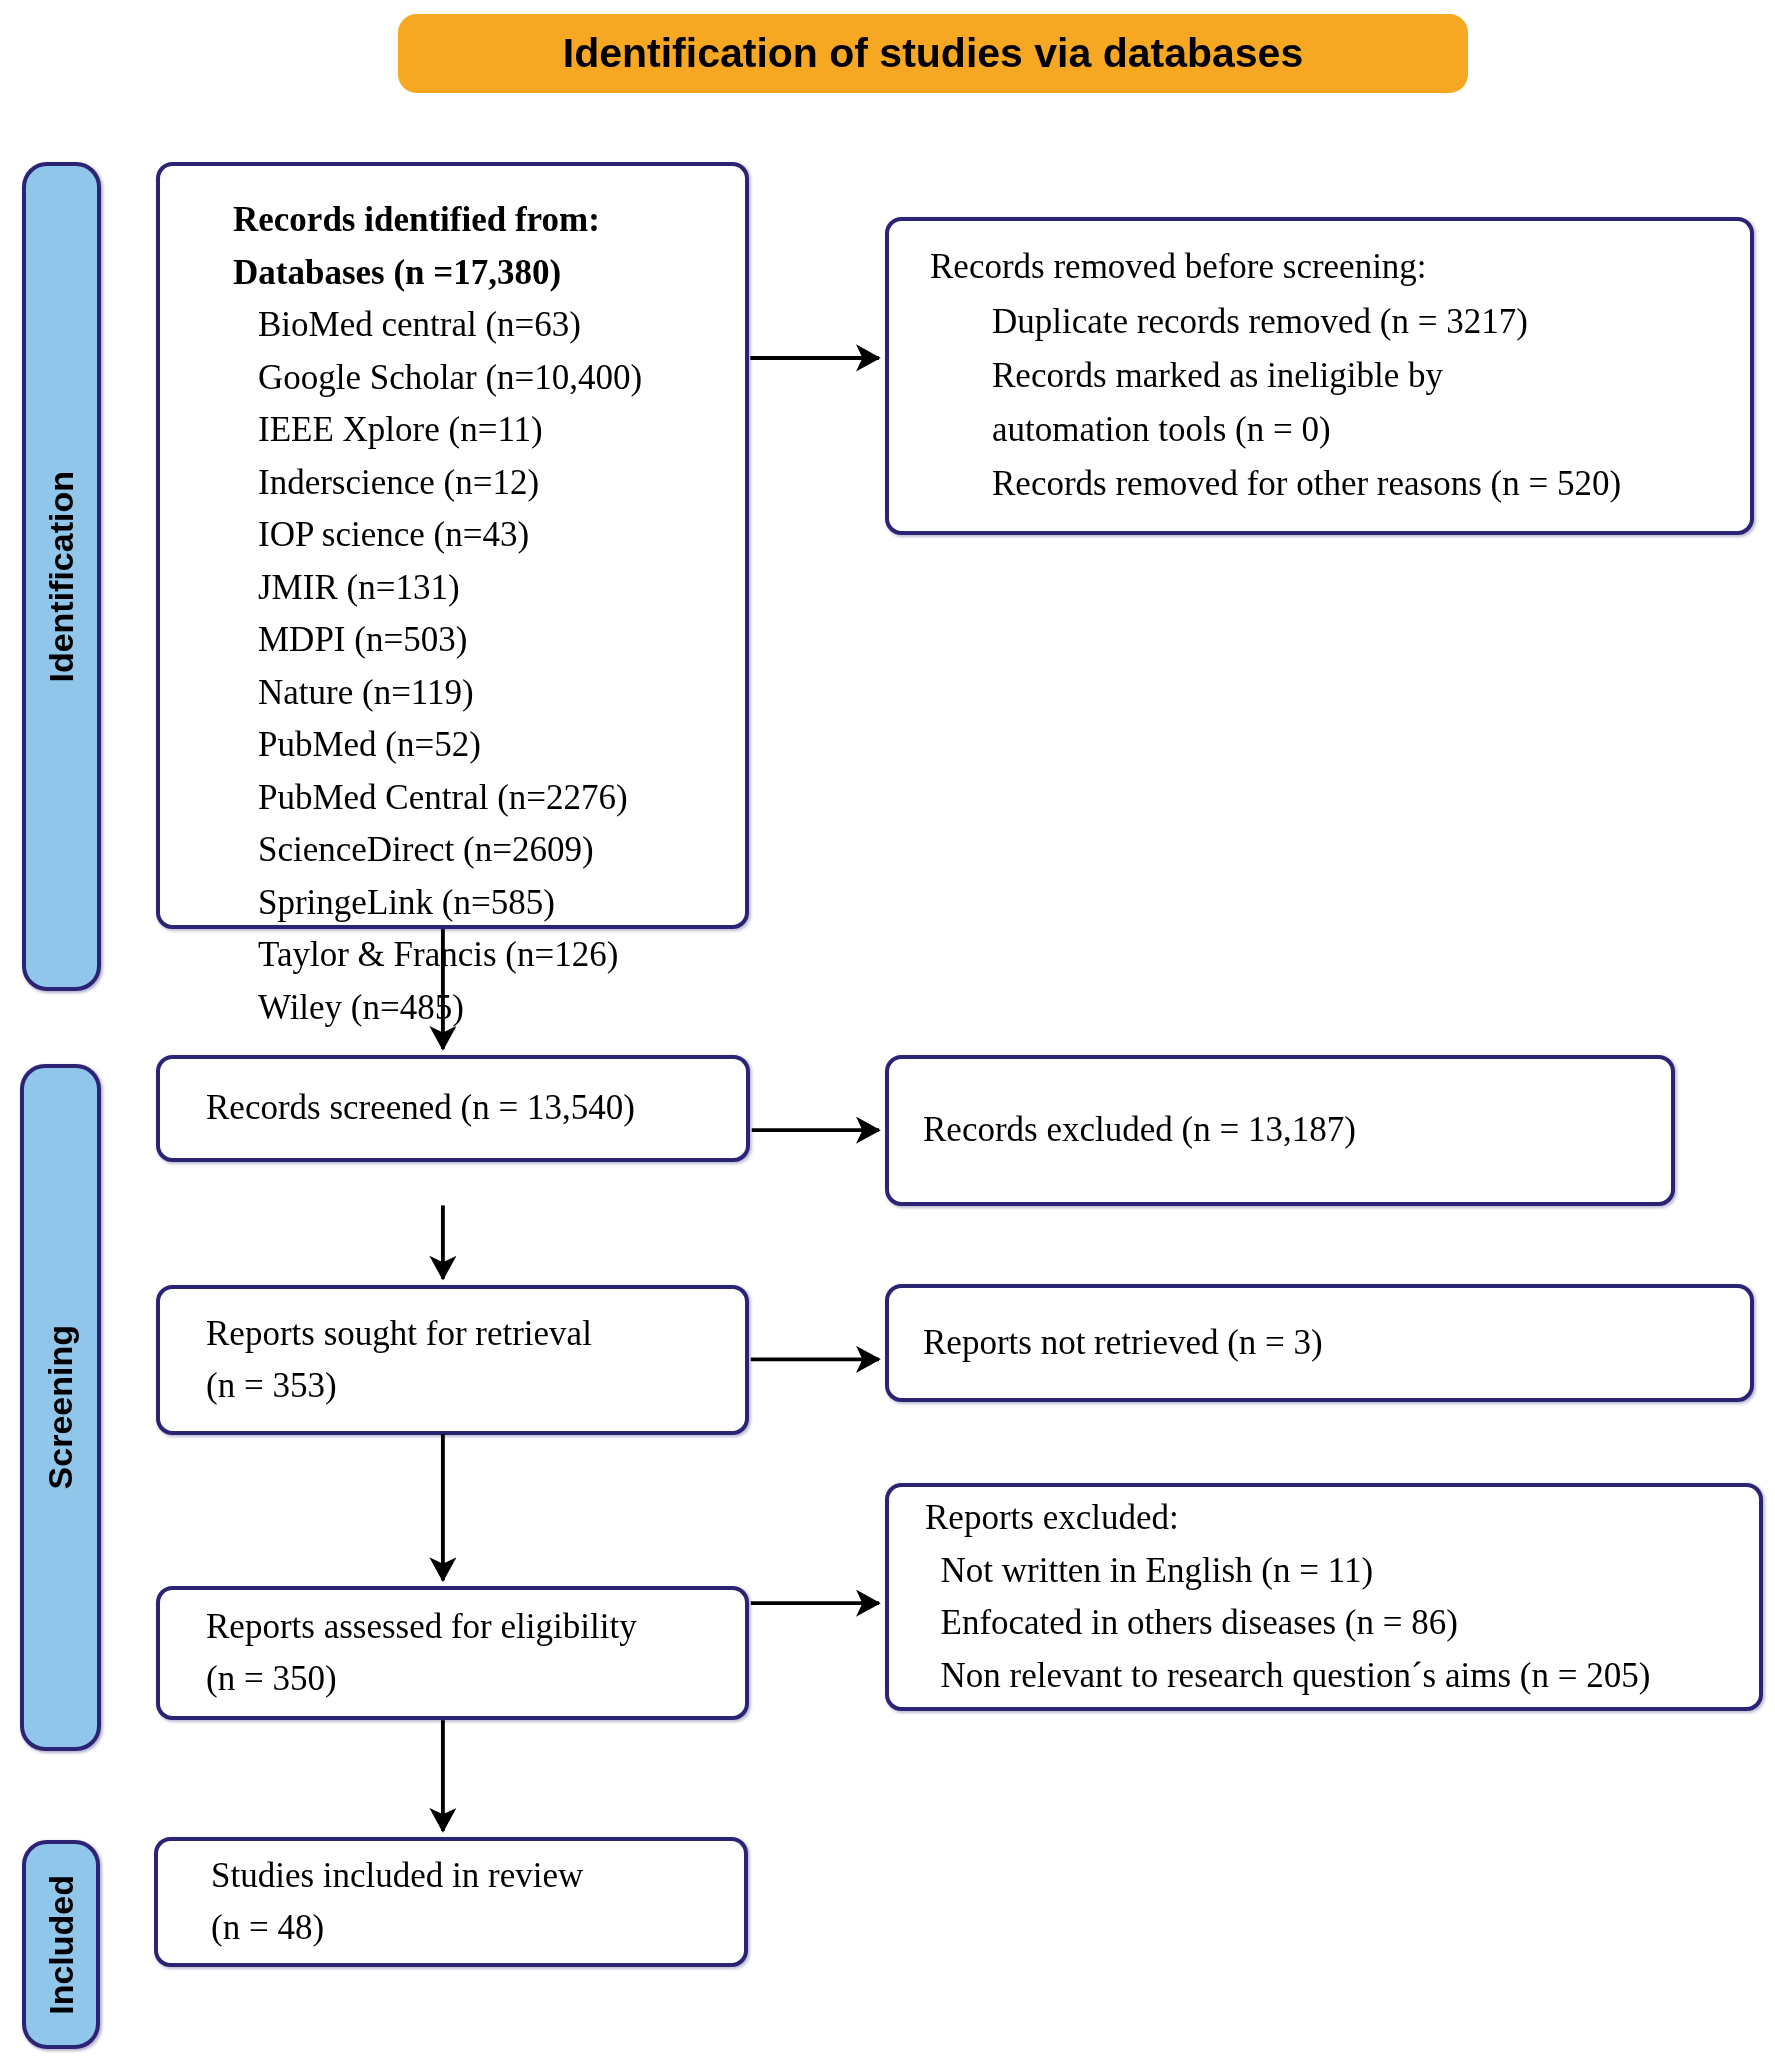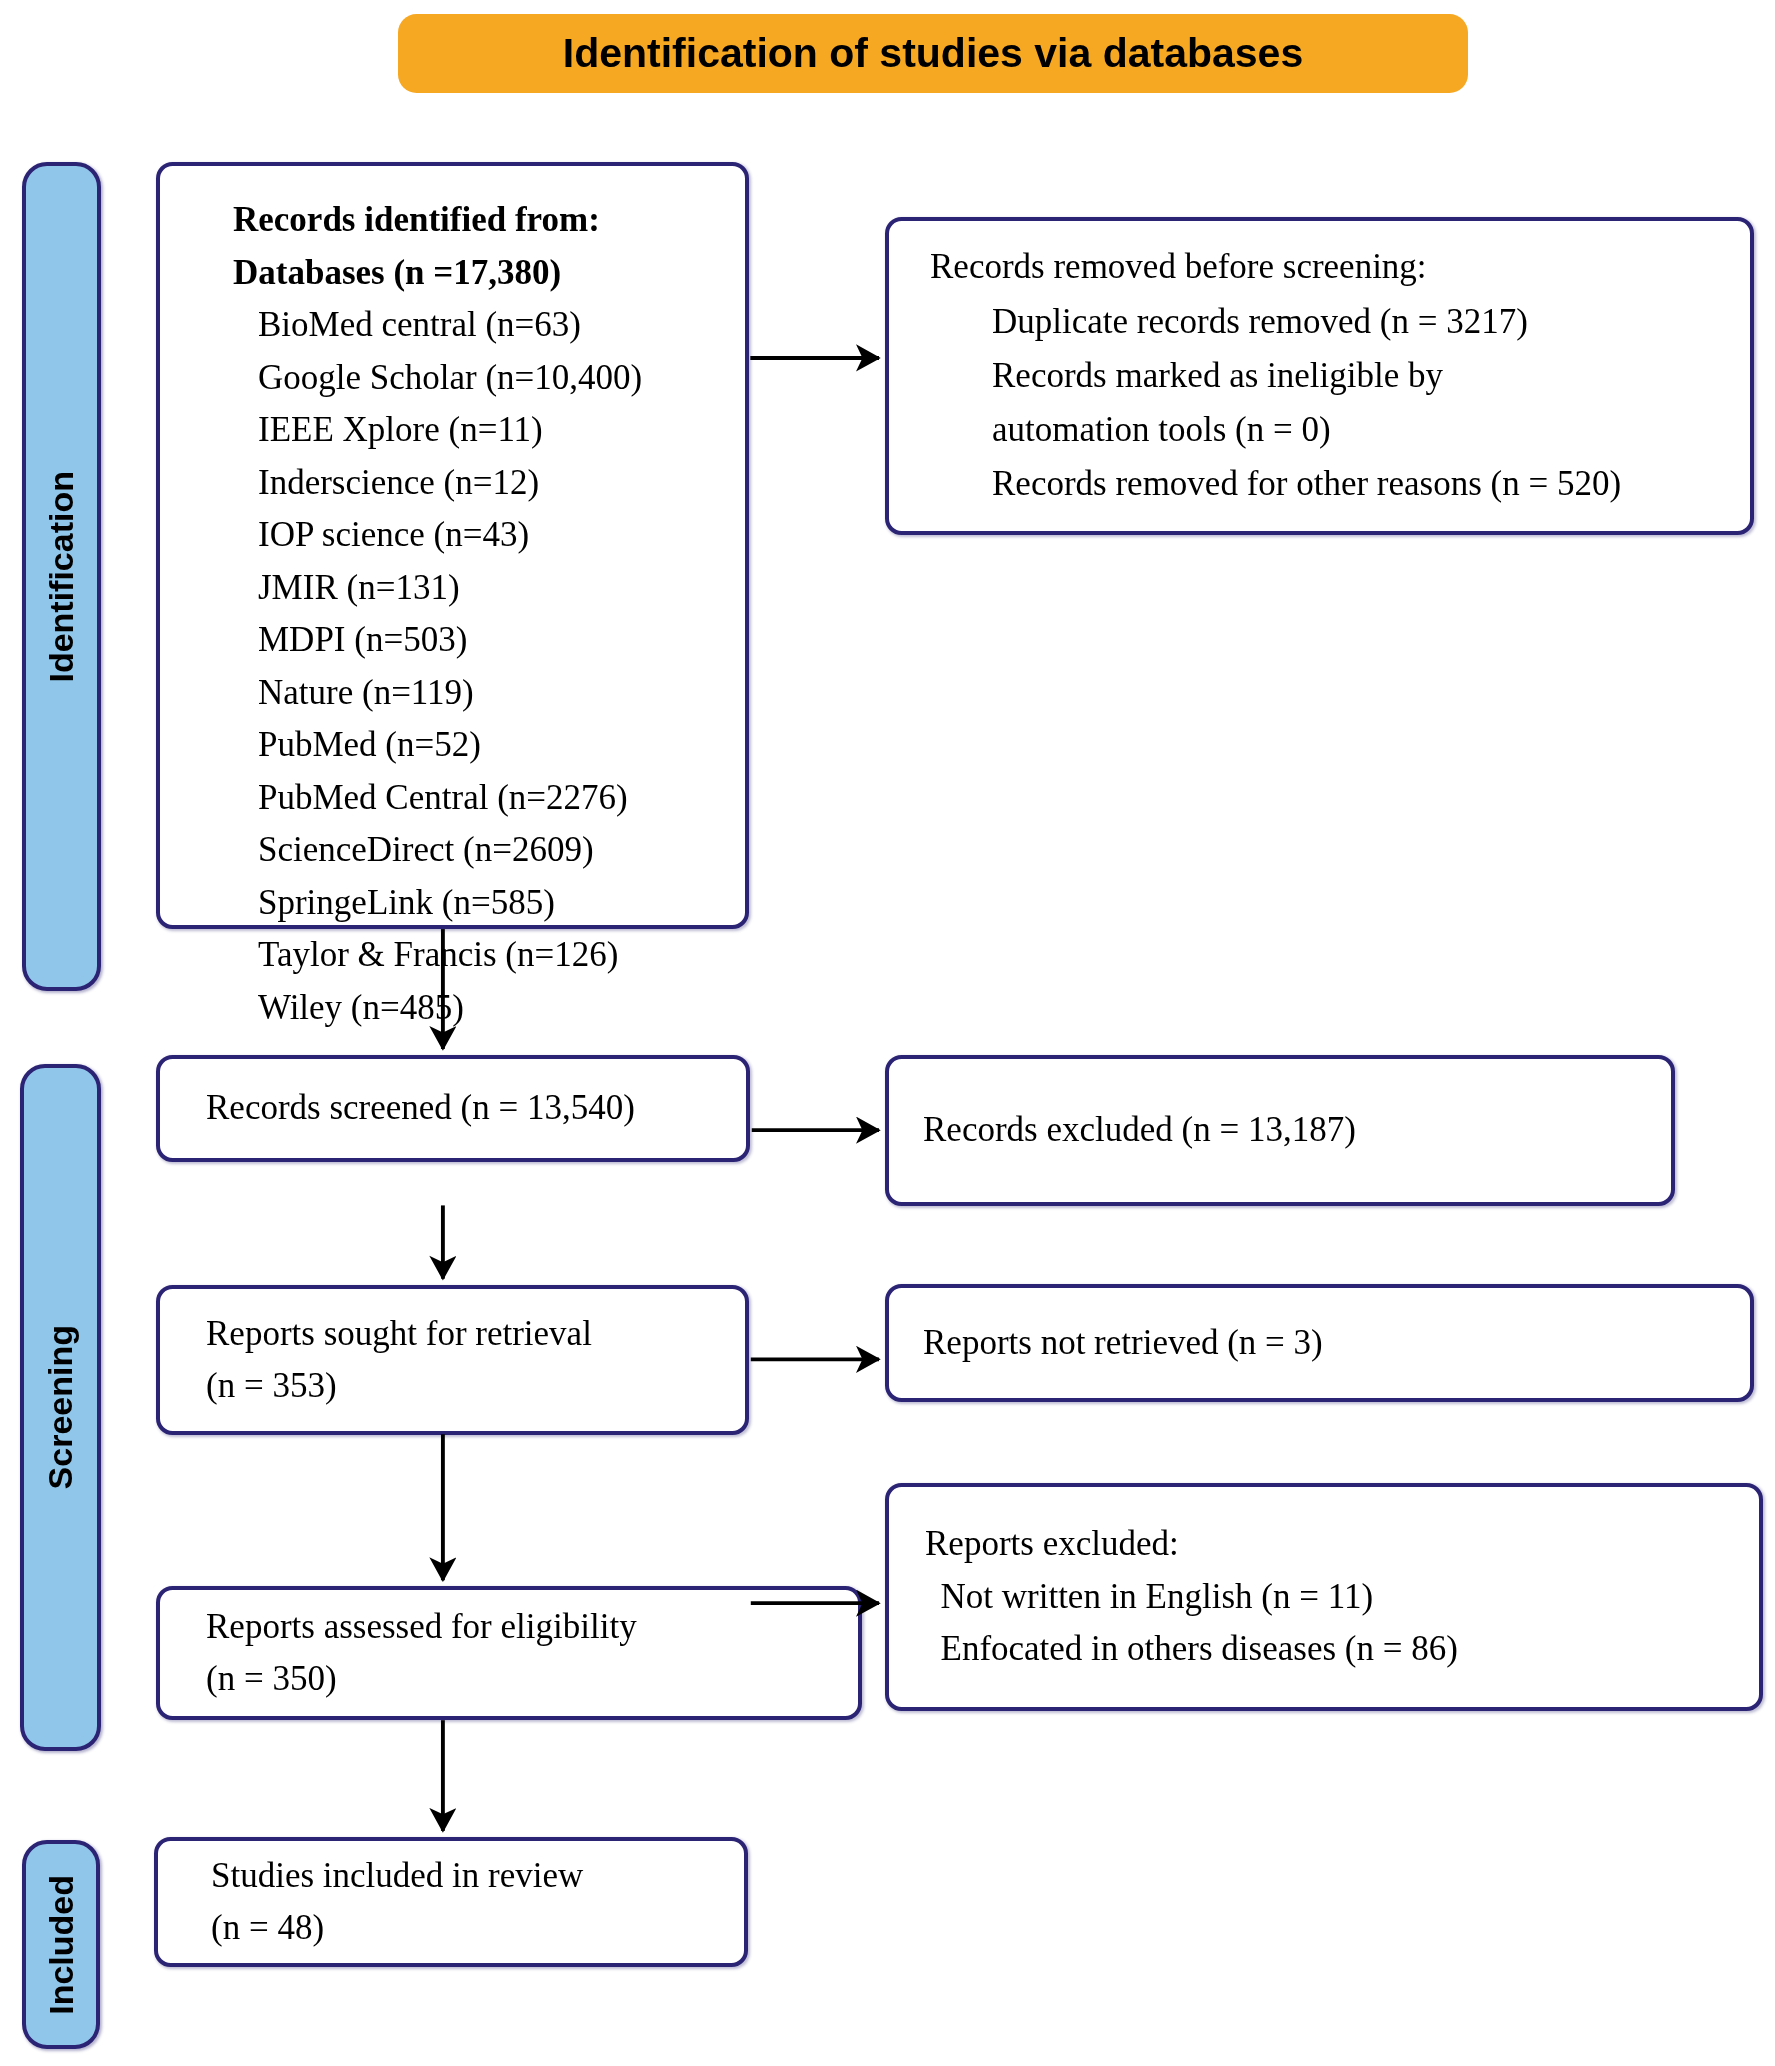--- a/index.html
+++ b/index.html
@@ -58,21 +58,21 @@
   #box-identified { left: 156px; top: 162px; width: 593px; height: 767px; padding: 28px 14.6px 0 73px; }
   #box-identified .items { padding-left: 25px; }
 
   #box-removed { left: 885px; top: 217px; width: 869px; height: 318px; padding: 0 14.6px 0 41px; line-height: 1.55; }
   #box-removed .items { padding-left: 62px; font-family: Liberation Serif, serif; }
 
   #box-screened      { left: 156px;  top: 1055px; width: 594px; height: 107px; padding-left: 46px; }
   #box-excluded      { left: 885px; top: 1055px; width: 790px; height: 151px; padding-left: 34px; }
   #box-sought        { left: 156px;  top: 1285px; width: 593px; height: 150px; padding-left: 46px; }
   #box-notretrieved  { left: 885px; top: 1284px; width: 869px; height: 118px; padding-left: 34px; }
-  #box-assessed      { left: 156px;  top: 1586px; width: 706px; height: 134px; padding-left: 46px; }
+  #box-assessed      { left: 156px;  top: 1586px; width: 593px; height: 134px; padding-left: 46px; }
   #box-reportsexcluded { left: 885px; top: 1483px; width: 878px; height: 228px; padding-left: 36px; }
   #box-reportsexcluded .items { padding-left: 15.5px; }
   #box-studiesincluded { left: 154px; top: 1837px; width: 594px; height: 130px; padding-left: 53px; }
 
   .arrows { position: absolute; left: 0; top: 0; pointer-events: none; }
 </style>
 </head>
 <body>
 
 <div class="canvas">
@@ -142,20 +142,21 @@
   <div class="node vcenter" id="box-assessed">
     <div>Reports assessed for eligibility</div>
     <div>(n = 350)</div>
   </div>
 
   <div class="node vcenter" id="box-reportsexcluded">
     <div>Reports excluded:</div>
     <div class="items">
       <div>Not written in English (n = 11)</div>
       <div>Enfocated in others diseases (n = 86)</div>
+      <div>Non relevant to research question´s aims (n = 205)</div>
     </div>
   </div>
 
   <div class="node vcenter" id="box-studiesincluded">
     <div>Studies included in review</div>
     <div>(n = 48)</div>
   </div>
 
   <svg class="arrows" width="1775" height="2066" viewBox="0 0 3655 4254">
     <defs>

